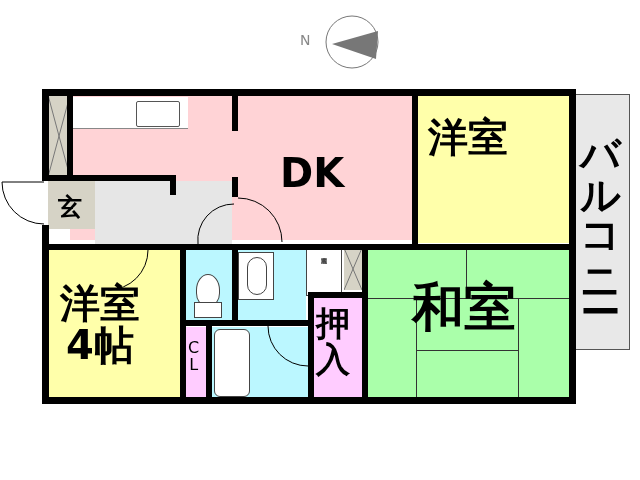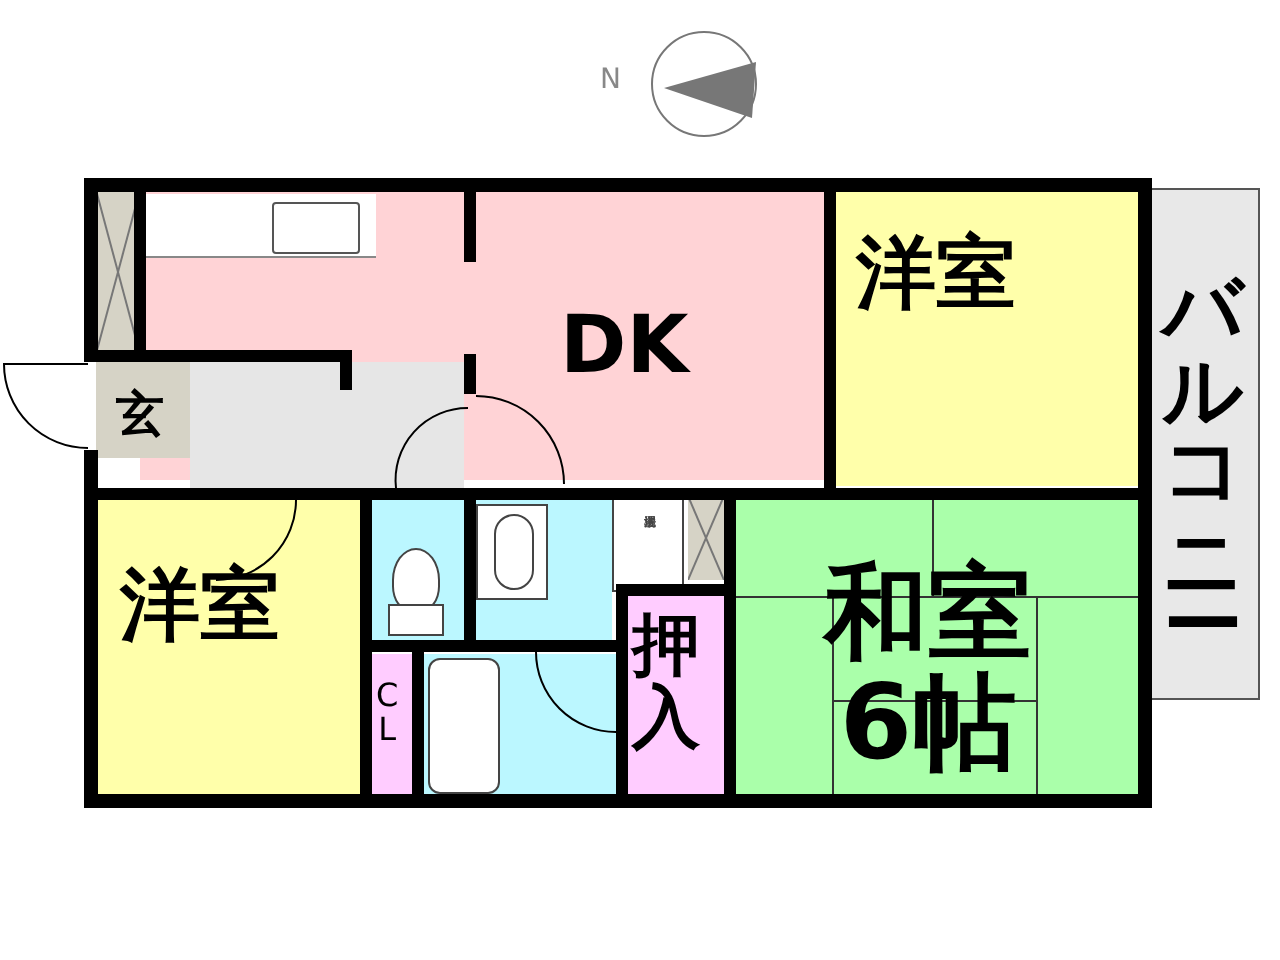--- a/index.html
+++ b/index.html
@@ -119,24 +119,24 @@
 <svg class="abs" style="left:266px;top:326px;" width="44" height="44">
   <path d="M2,0 A40,40 0 0,0 42,40" fill="none" stroke="#000" stroke-width="1"></path>
 </svg>
 
 <div class="room-label" style="left:280px;top:152px;font-size:40px;">DK</div>
 <div class="room-label" style="left:428px;top:116px;font-size:40px;">
   <div>洋室</div>
 </div>
 <div class="room-label" style="left:60px;top:282px;font-size:40px;">
   <div>洋室</div>
+  <div>4帖</div>
 </div>
 <div class="room-label" style="left:412px;top:280px;font-size:52px;">
   <div>和室</div>
-  <div>6帖</div>
 </div>
 <div class="room-label" style="left:316px;top:306px;font-size:34px;">
   <div>押</div>
   <div>入</div>
 </div>
 <div class="room-label" style="left:188px;top:340px;font-size:16px;font-weight:normal;">
   <div>C</div>
   <div>L</div>
 </div>
 

